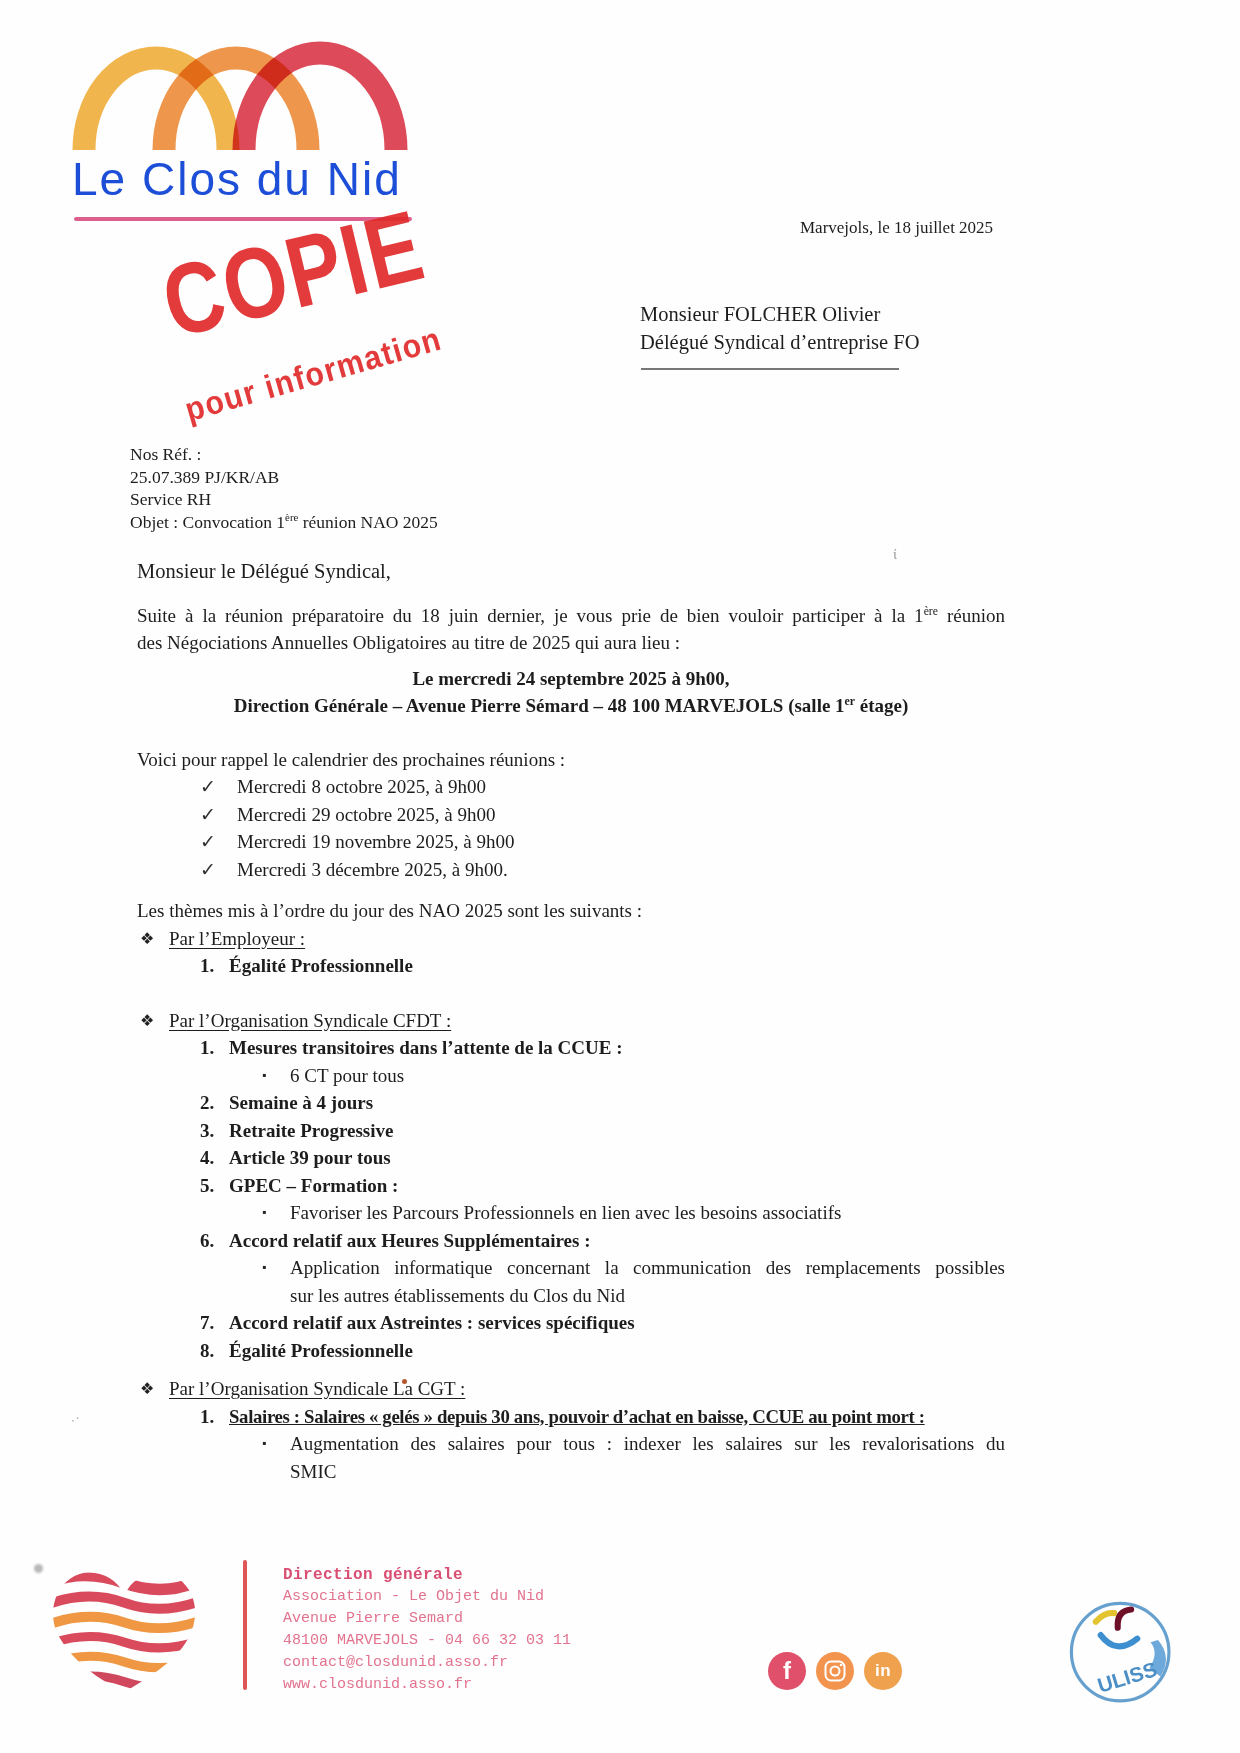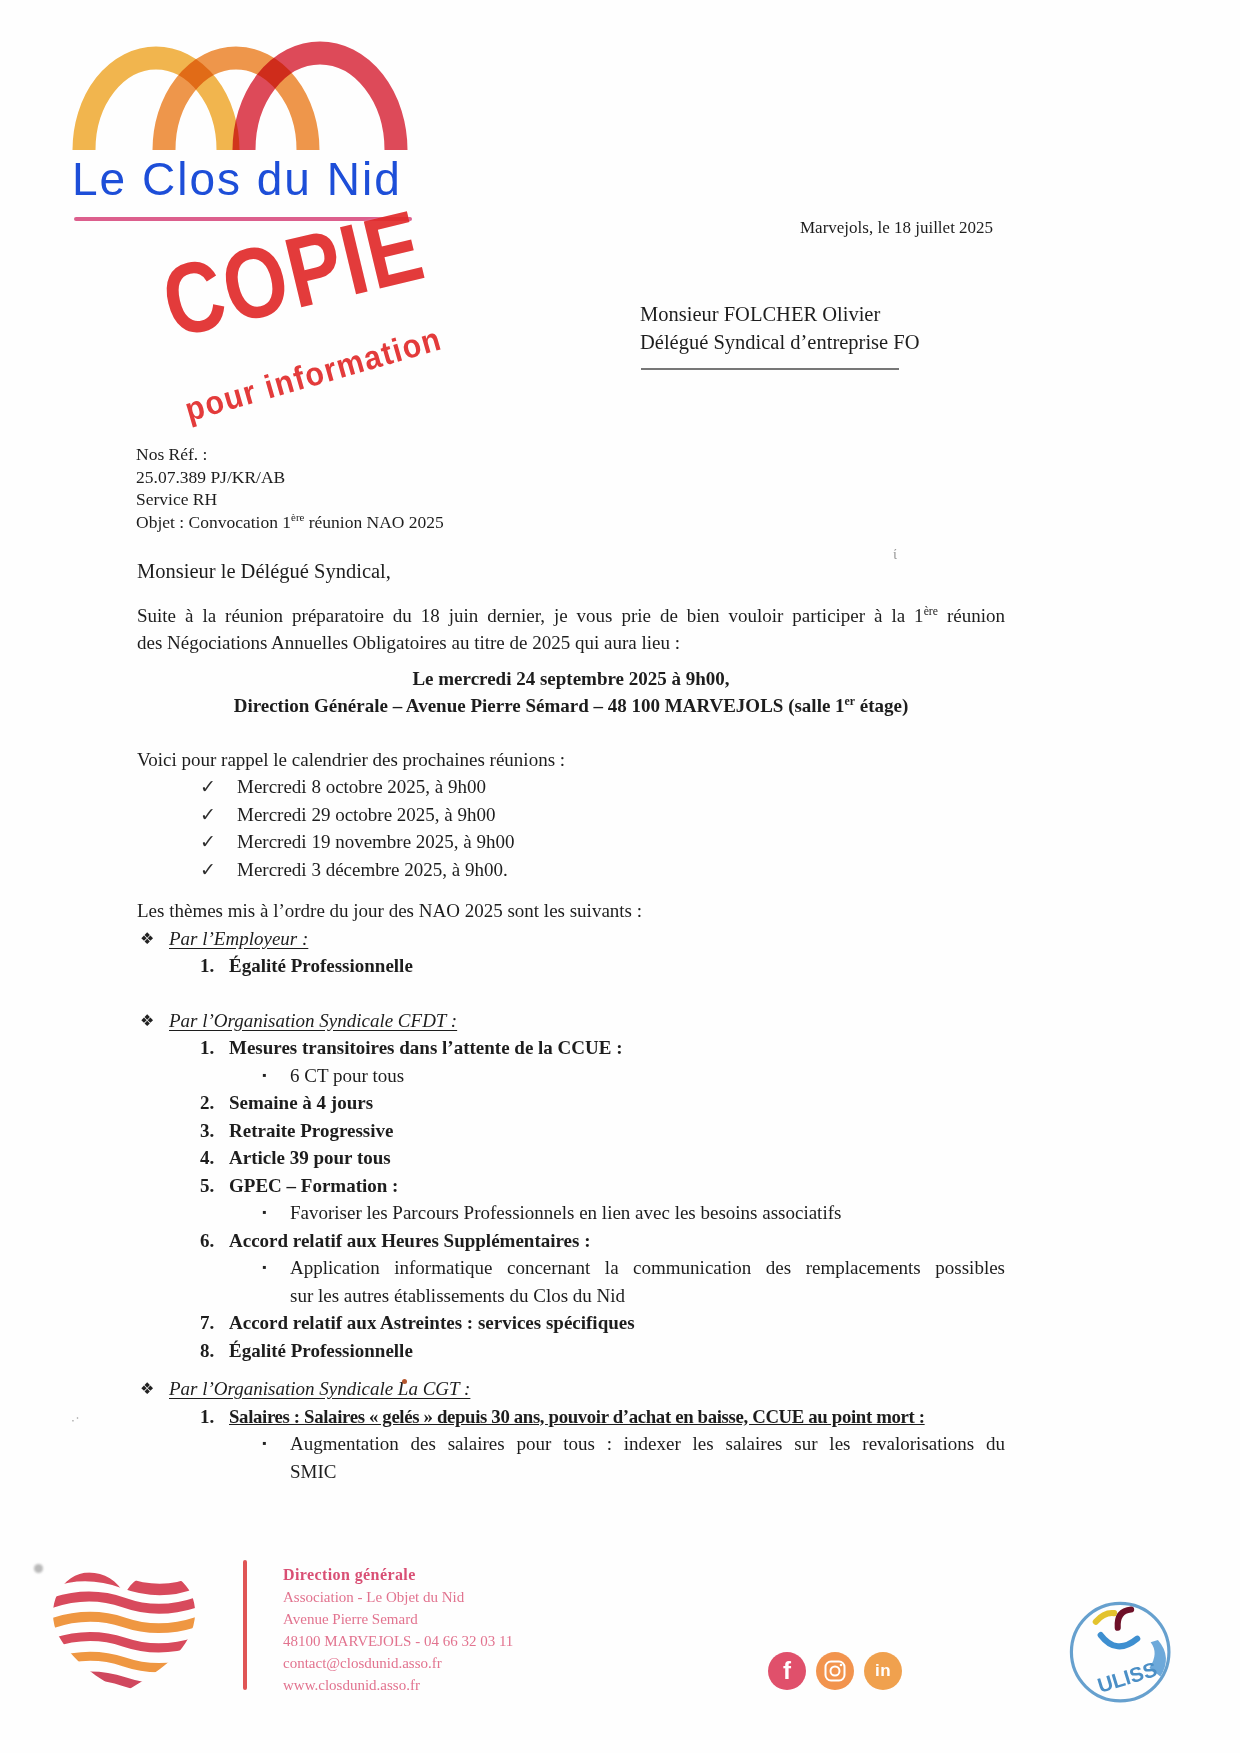--- a/index.html
+++ b/index.html
@@ -31,52 +31,52 @@
   .copie-inner{display:inline-block;transform:scaleX(.82);transform-origin:0 0;
     text-shadow:0 0 2px rgba(255,255,255,.35);}
   .stamp-sub{
     position:absolute;left:186px;top:392px;color:#e12b2b;
     transform:rotate(-16deg);transform-origin:0 50%;
     font-family:"Liberation Sans",sans-serif;font-weight:bold;
     font-size:33px;letter-spacing:1.5px;opacity:.92;
   }
   .sub-inner{display:inline-block;transform:scaleX(.92);transform-origin:0 0;}
   
-  .ref-block{position:absolute;left:136px;top:443px;font-size:17.5px;line-height:22.5px;}
+  .ref-block{position:absolute;left:130px;top:443px;font-size:17.5px;line-height:22.5px;}
   sup{font-size:.62em;vertical-align:super;line-height:0;}
   
   .letter-body{position:absolute;left:137px;top:558px;width:868px;font-size:19px;line-height:27.5px;}
   .salutation{font-size:20.5px;}
   .intro{margin:16px 0 8px 0;padding:0;}
   .just-line{display:block;text-align:justify;text-align-last:justify;}
   .center-bold{text-align:center;font-weight:bold;}
   .voici{margin-top:26px;}
   .check-row{display:flex;}
   .check-mark{margin-left:63px;width:37px;color:#2e2e2e;}
   .check-text{flex:1;}
   .themes{margin-top:14px;}
   .sec-row{display:flex;}
   .sec2{margin-top:27px;}
   .sec3{margin-top:11px;}
   .diamond{margin-left:3px;width:29px;font-size:16px;color:#222;}
-  .sec-title{text-decoration:underline;text-underline-offset:3px;font-style:italic;}
+  .sec-title{text-decoration:underline;text-underline-offset:3px;}
   .num-row{display:flex;}
   .num{margin-left:63px;width:29px;font-weight:bold;}
   .num-text{flex:1;font-weight:bold;}
   .nowrap{white-space:nowrap;letter-spacing:-.35px;font-size:18.8px;text-decoration:underline;}
   .sub-row{display:flex;}
   .sq{margin-left:125px;width:28px;font-size:12px;line-height:27.5px;color:#222;}
   .sub-text{flex:1;}
   .jl{display:block;text-align:justify;text-align-last:justify;}
   
   .heart-logo{position:absolute;left:48px;top:1566px;}
   .footer-rule{position:absolute;left:243px;top:1560px;width:4px;height:130px;background:#e05555;border-radius:2px;}
   .footer-text{
     position:absolute;left:283px;top:1564px;
-    font-family:Liberation Serif, serif;font-size:15px;line-height:22px;color:#e2738f;
+    font-family:Liberation Mono, monospace;font-size:15px;line-height:22px;color:#e2738f;
   }
   .f-dept{font-size:16px;font-weight:bold;color:#d94f74;letter-spacing:.4px;}
   .social{position:absolute;left:768px;top:1652px;display:flex;gap:10px;}
   .soc{
     width:38px;height:38px;border-radius:50%;display:flex;align-items:center;justify-content:center;
     font-family:"Liberation Sans",sans-serif;color:#fff;font-weight:bold;
   }
   .fb{background:#e0506b;font-size:24px;}
   .ig{background:#f2944e;}
   .li{background:#f0a14e;font-size:17px;letter-spacing:.5px;justify-content:center;}

